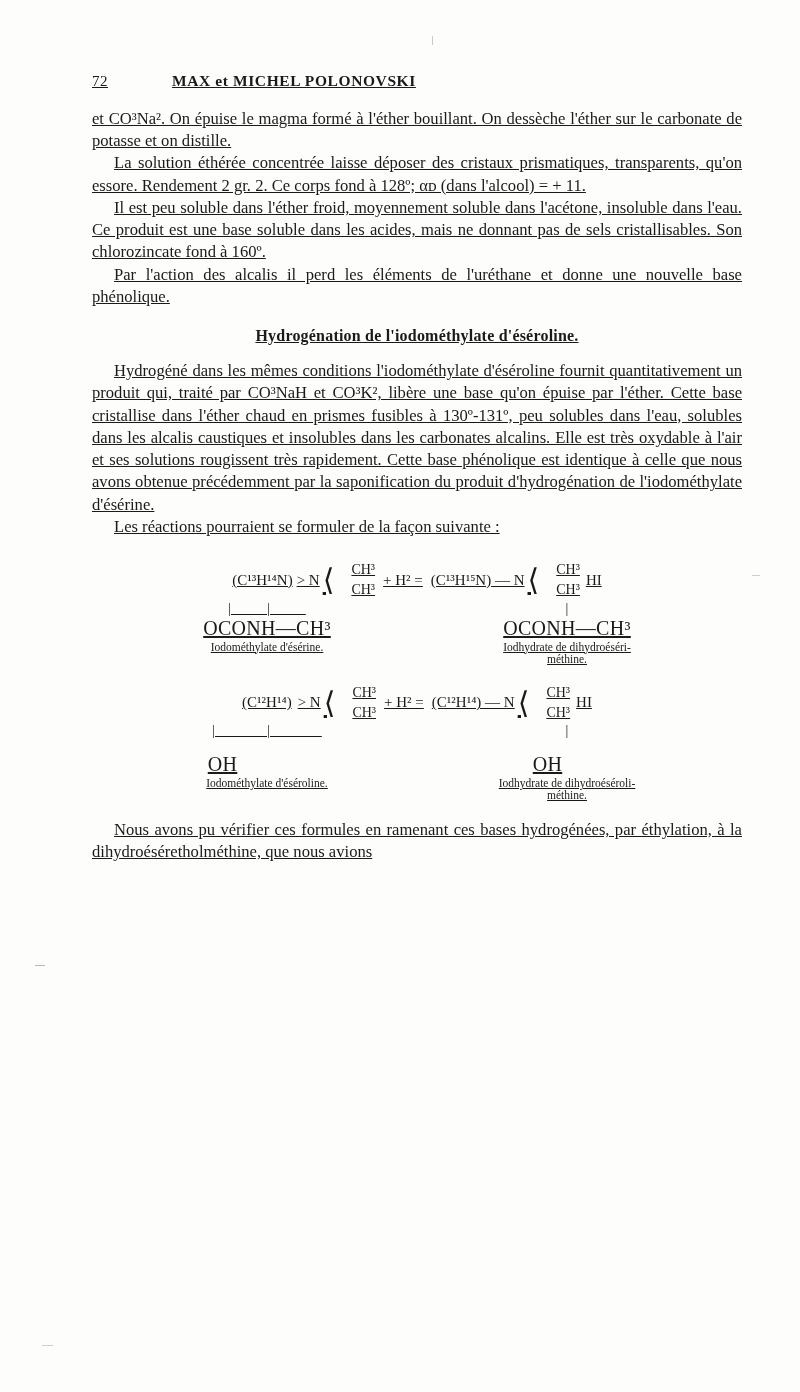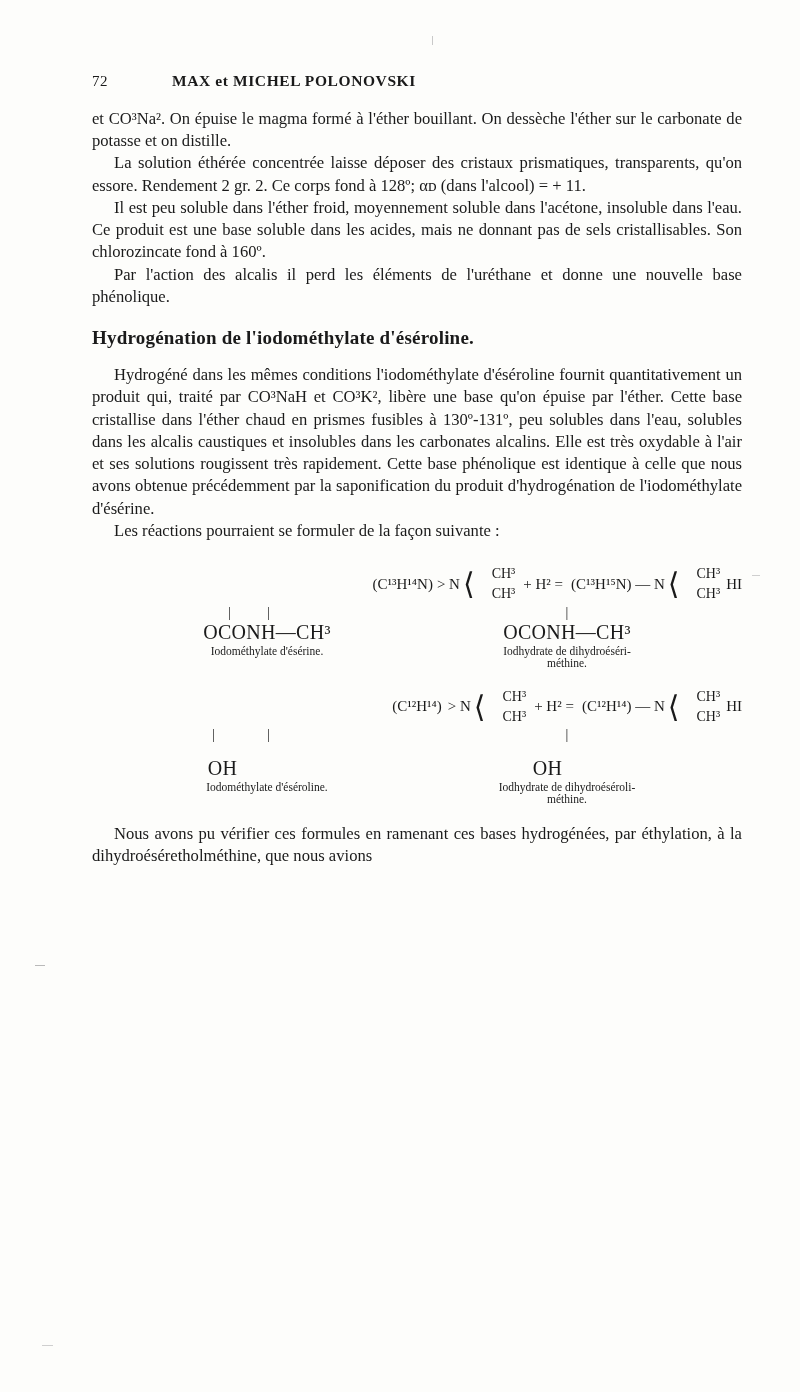--- a/index.html
+++ b/index.html
@@ -20,20 +20,21 @@
     left: 0; top: 0;
     width: 800px;
     height: 1392px;
     background: #fdfdfb;
   }
   .content {
     position: absolute;
     left: 92px;
     top: 72px;
     width: 650px;
+    text-decoration: underline;
   }
   .header-row {
     display: flex;
     align-items: baseline;
     margin-bottom: 18px;
   }
   .folio {
     font-size: 15px;
     width: 52px;
     letter-spacing: 0.5px;
@@ -49,35 +50,35 @@
   p.body {
     font-size: 16.6px;
     line-height: 1.34;
     margin: 0;
     text-align: justify;
     text-justify: inter-word;
   }
   p.indent { text-indent: 22px; }
   p.noindent { text-indent: 0; }
   .section-title {
-    text-align: left;
+    text-align: center;
     font-weight: bold;
-    font-size: 19px;
+    font-size: 16px;
     margin: 19px 0 15px 0;
     letter-spacing: 0.2px;
   }
   
   .equations {
     margin-top: 22px;
     margin-bottom: 8px;
   }
   .eq-block { margin-bottom: 18px; }
   .eq-row {
     display: flex;
-    justify-content: flex-end;
+    justify-content: center;
     align-items: center;
     font-size: 15px;
     white-space: nowrap;
   }
   .eq-left, .eq-right {
     display: flex;
     align-items: center;
   }
   .brace {
     font-size: 30px;

